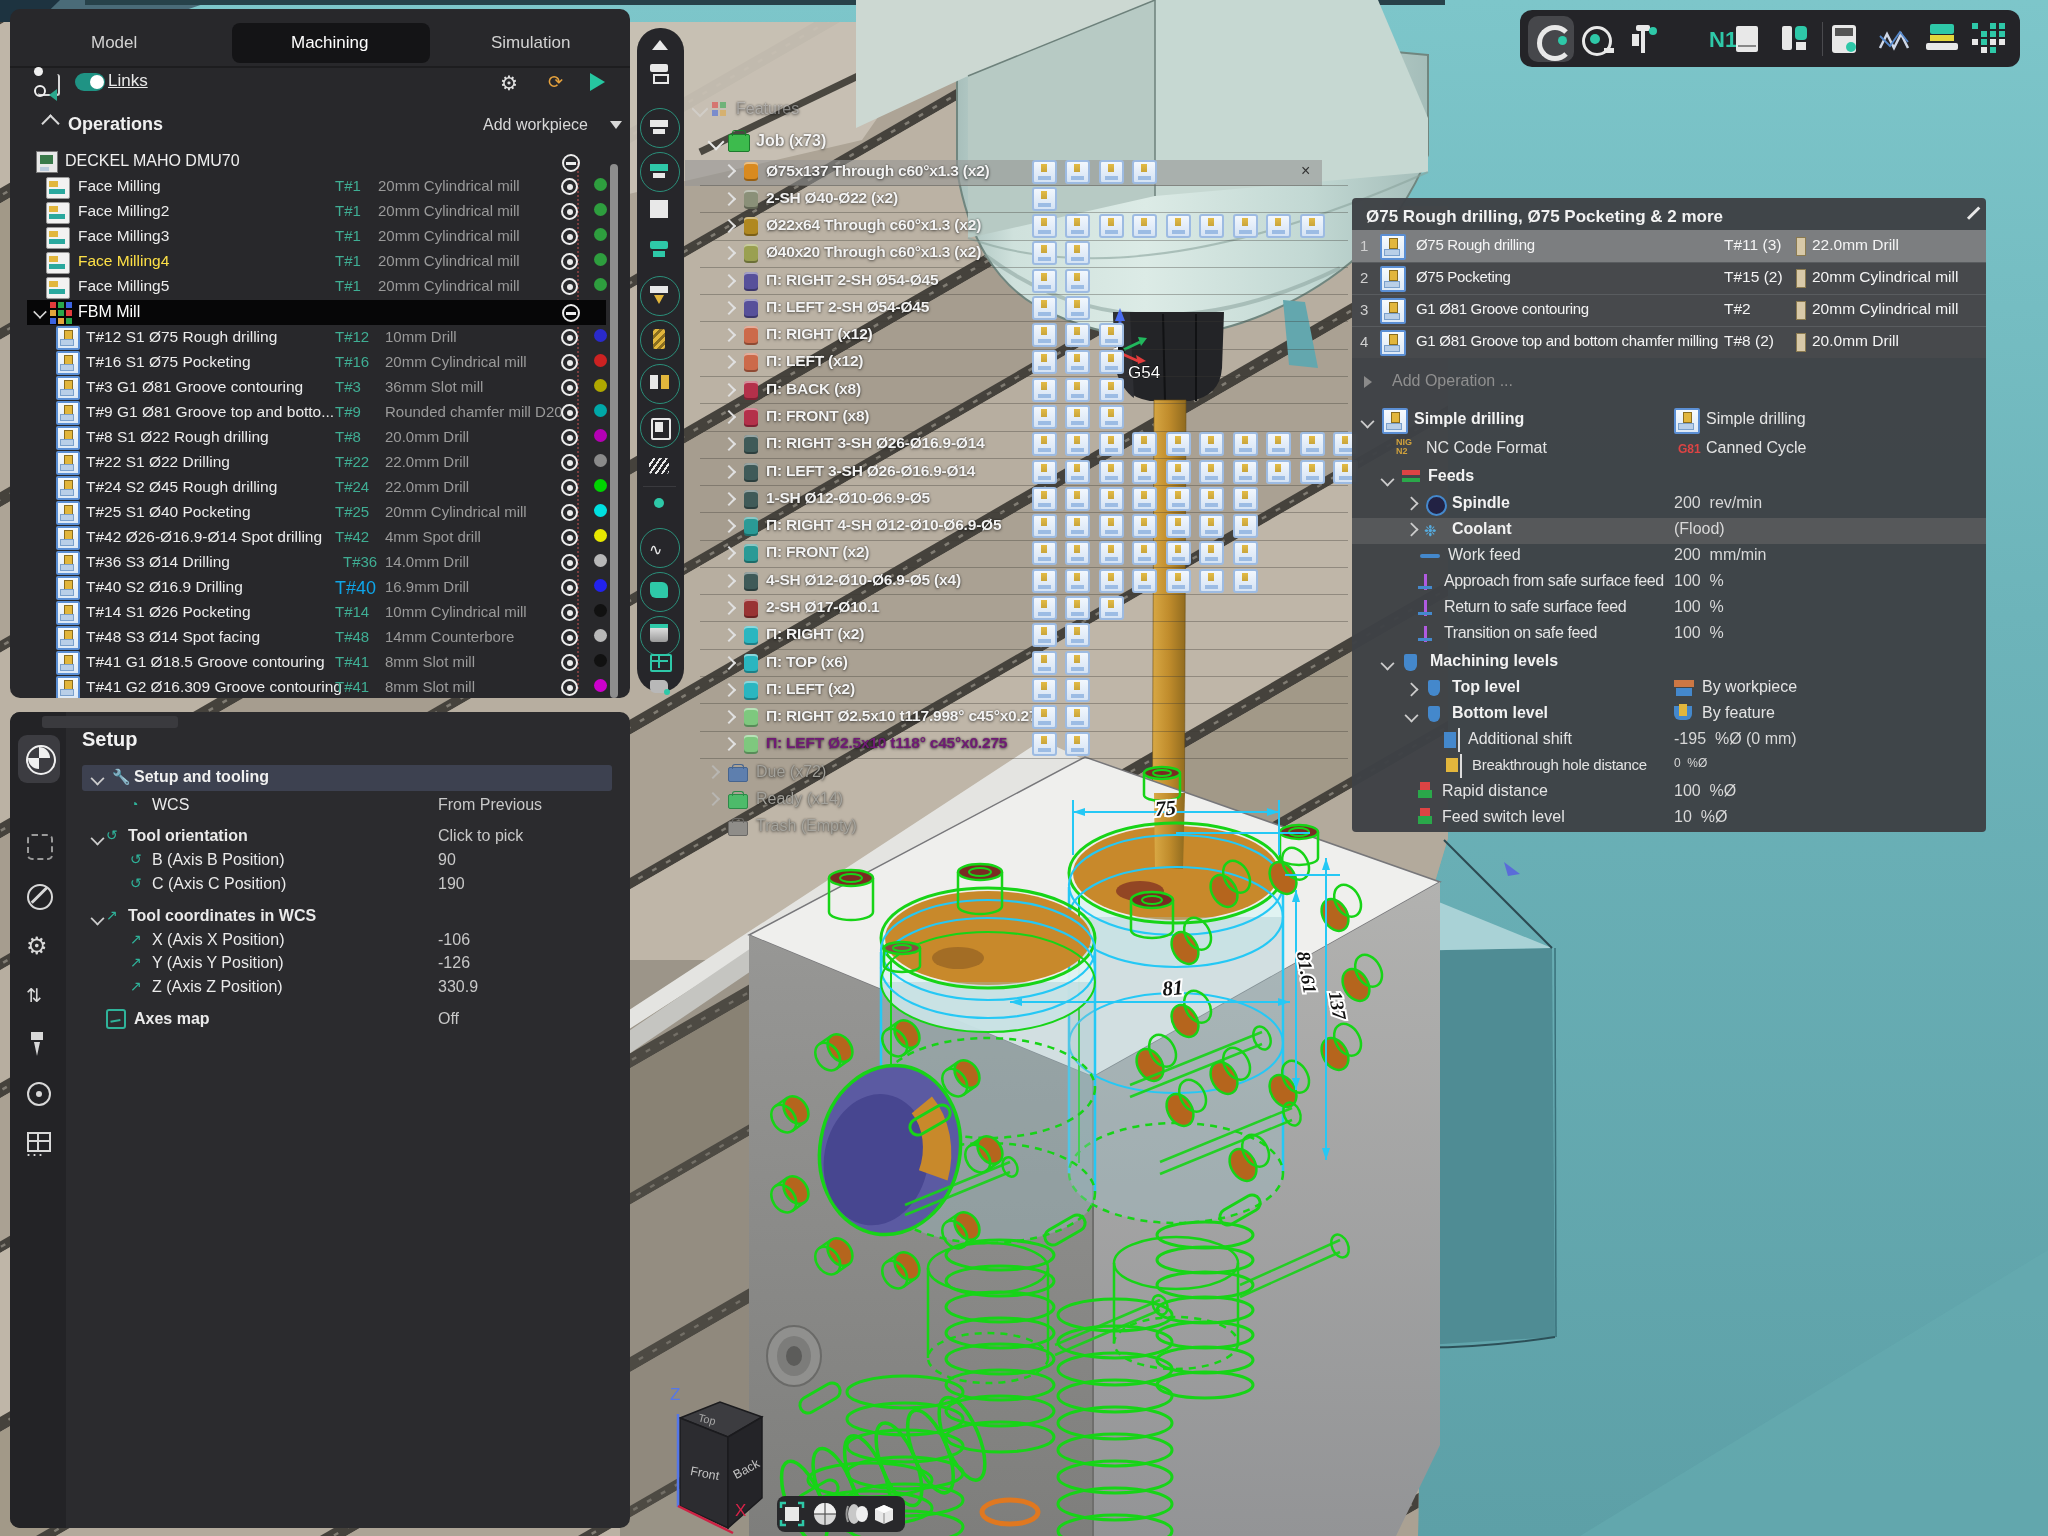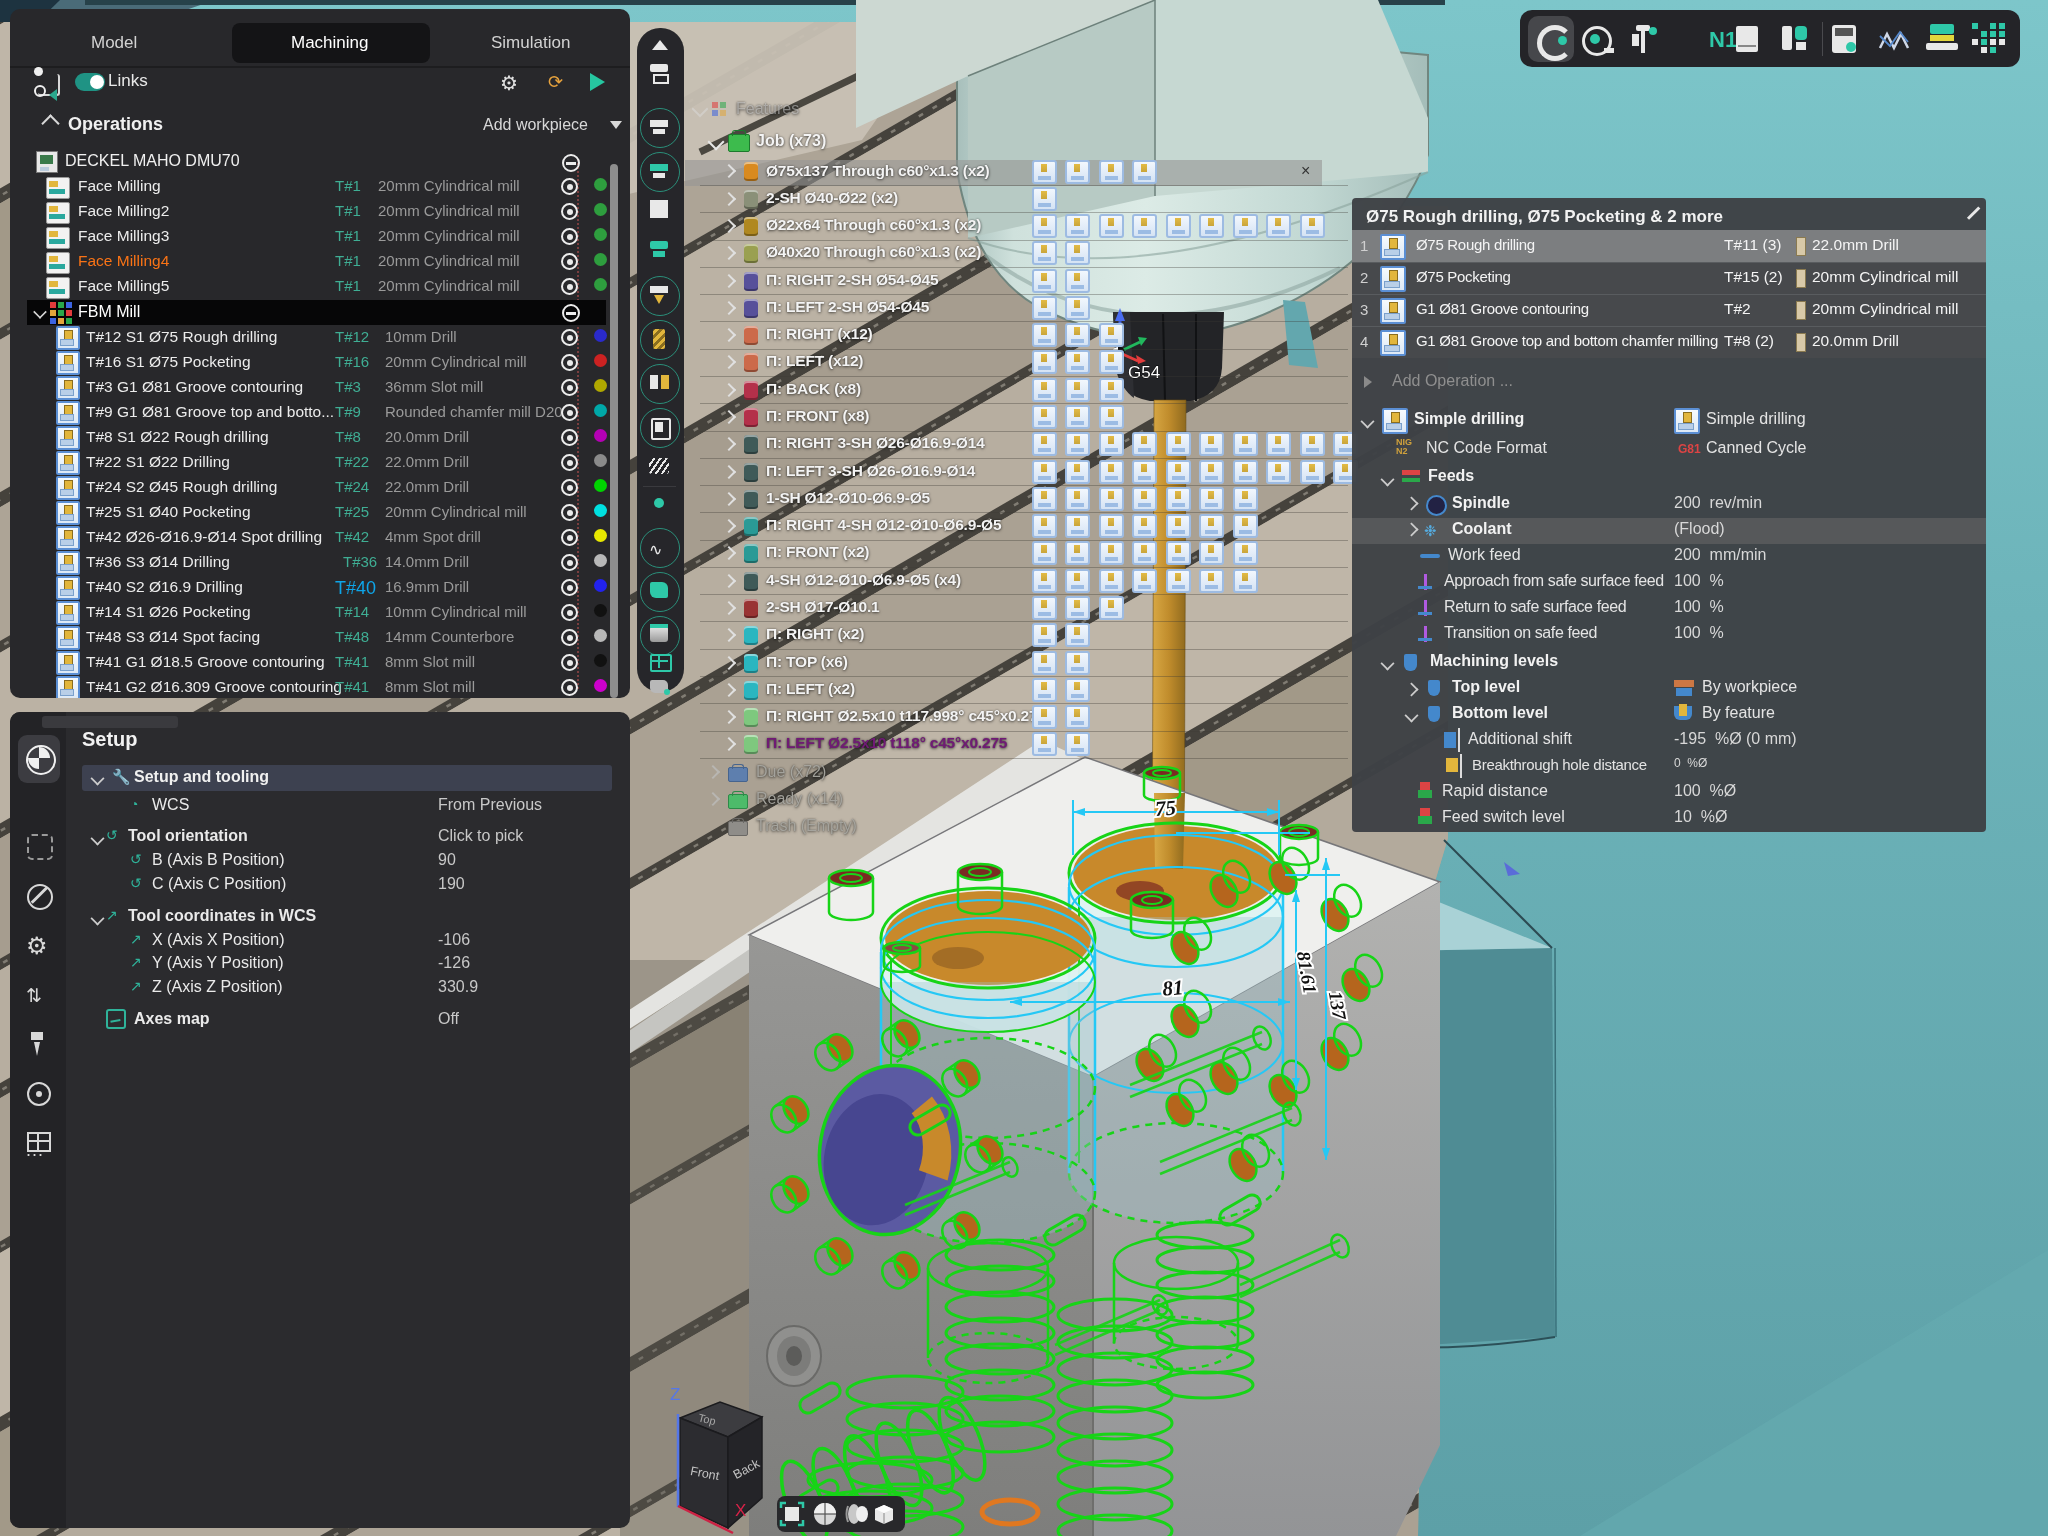--- a/index.html
+++ b/index.html
@@ -713,21 +713,21 @@
 <div class="abs" style="left:0;top:57px;width:620px;height:2px;background:#1d1d1f;"></div>
 <div class="abs" style="left:81px;top:24px;font-size:17px;color:#d2d2d2;">Model</div>
 <div class="abs" style="left:281px;top:24px;font-size:17px;color:#fff;">Machining</div>
 <div class="abs" style="left:481px;top:24px;font-size:17px;color:#d2d2d2;">Simulation</div>
 <div class="abs" style="left:28px;top:65px;width:20px;height:20px;border:2px solid #d8d8d8;border-radius:3px;border-top:none;border-left:none;"></div>
 <div class="abs" style="left:24px;top:58px;width:9px;height:9px;background:#f0f0f0;border-radius:50%;"></div>
 <div class="abs" style="left:24px;top:76px;width:8px;height:8px;border:2px solid #f0f0f0;border-radius:50%;"></div>
 <div class="abs" style="left:39px;top:80px;width:0;height:0;border-top:6px solid transparent;border-bottom:6px solid transparent;border-right:8px solid #2aa88e;"></div>
 <div class="abs" style="left:65px;top:64px;width:30px;height:18px;background:#1f9384;border-radius:9px;"></div>
 <div class="abs" style="left:80px;top:66px;width:14px;height:14px;background:#fff;border-radius:50%;"></div>
-<div class="abs" style="left:98px;top:62px;font-size:17px;color:#e8e8e8;">Links</div>
+<div class="abs" style="left:98px;top:62px;font-size:17px;color:#e8e8e8;text-decoration:underline;">Links</div>
 <div class="abs" style="left:490px;top:62px;font-size:20px;color:#e0e0e0;">⚙</div>
 <div class="abs" style="left:538px;top:62px;font-size:18px;color:#e8a33d;">⟳</div>
 <div class="abs" style="left:580px;top:64px;width:0;height:0;border-top:9px solid transparent;border-bottom:9px solid transparent;border-left:15px solid #26c6a0;"></div>
 <div class="abs" style="left:34px;top:108px;width:11px;height:11px;border-top:2.5px solid #d8d8d8;border-right:2.5px solid #d8d8d8;transform:rotate(-45deg);"></div>
 <div class="abs" style="left:58px;top:105px;font-size:18px;font-weight:bold;color:#f0f0f0;">Operations</div>
 <div class="abs" style="left:473px;top:107px;font-size:16px;color:#d8d8d8;">Add workpiece</div>
 <div class="abs" style="left:600px;top:112px;width:0;height:0;border-left:6px solid transparent;border-right:6px solid transparent;border-top:8px solid #d8d8d8;"></div>
 <div class="abs" style="left:600px;top:155px;width:8px;height:534px;background:#8e8e8e;border-radius:4px;"></div>
 <div class="abs" style="left:567px;top:150px;width:1px;height:530px;border-left:2px dotted rgba(190,80,80,0.55);"></div>
 <div class="abs" style="left:26px;top:142px;width:20px;height:20px;background:#e8e8e8;border:1px solid #777;">
@@ -764,21 +764,21 @@
 <div class="abs" style="left:68px;top:218px;font-size:15.5px;color:#ececec;">Face Milling3</div>
 <div class="abs" style="left:325px;top:218px;font-size:15px;color:#3fae94;">T#1</div>
 <div class="abs" style="left:368px;top:218px;font-size:15px;color:#9a9a9a;">20mm Cylindrical mill</div>
 <div class="abs" style="left:551px;top:219px;width:13px;height:13px;border:2.5px solid #ececec;border-radius:50%;"></div>
       <div class="abs" style="left:557px;top:225px;width:6px;height:6px;background:#ececec;border-radius:50%;"></div>
 <div class="abs" style="left:584px;top:219px;width:13px;height:13px;background:#2e9e3e;border-radius:50%;"></div>
 <div class="abs" style="left:36px;top:243px;width:22px;height:20px;background:#f2f2f2;border:1px solid #999;border-radius:2px;">
         <div style="position:absolute;left:2px;top:3px;width:9px;height:6px;background:#e2b63c;"></div>
         <div style="position:absolute;left:2px;top:11px;width:16px;height:5px;background:#2aa89e;"></div>
       </div>
-<div class="abs" style="left:68px;top:243px;font-size:15.5px;color:#f97316;">Face Milling4</div>
+<div class="abs" style="left:68px;top:243px;font-size:15.5px;color:#fde047;">Face Milling4</div>
 <div class="abs" style="left:325px;top:243px;font-size:15px;color:#3fae94;">T#1</div>
 <div class="abs" style="left:368px;top:243px;font-size:15px;color:#9a9a9a;">20mm Cylindrical mill</div>
 <div class="abs" style="left:551px;top:244px;width:13px;height:13px;border:2.5px solid #ececec;border-radius:50%;"></div>
       <div class="abs" style="left:557px;top:250px;width:6px;height:6px;background:#ececec;border-radius:50%;"></div>
 <div class="abs" style="left:584px;top:244px;width:13px;height:13px;background:#2e9e3e;border-radius:50%;"></div>
 <div class="abs" style="left:36px;top:268px;width:22px;height:20px;background:#f2f2f2;border:1px solid #999;border-radius:2px;">
         <div style="position:absolute;left:2px;top:3px;width:9px;height:6px;background:#e2b63c;"></div>
         <div style="position:absolute;left:2px;top:11px;width:16px;height:5px;background:#2aa89e;"></div>
       </div>
 <div class="abs" style="left:68px;top:268px;font-size:15.5px;color:#ececec;">Face Milling5</div>

